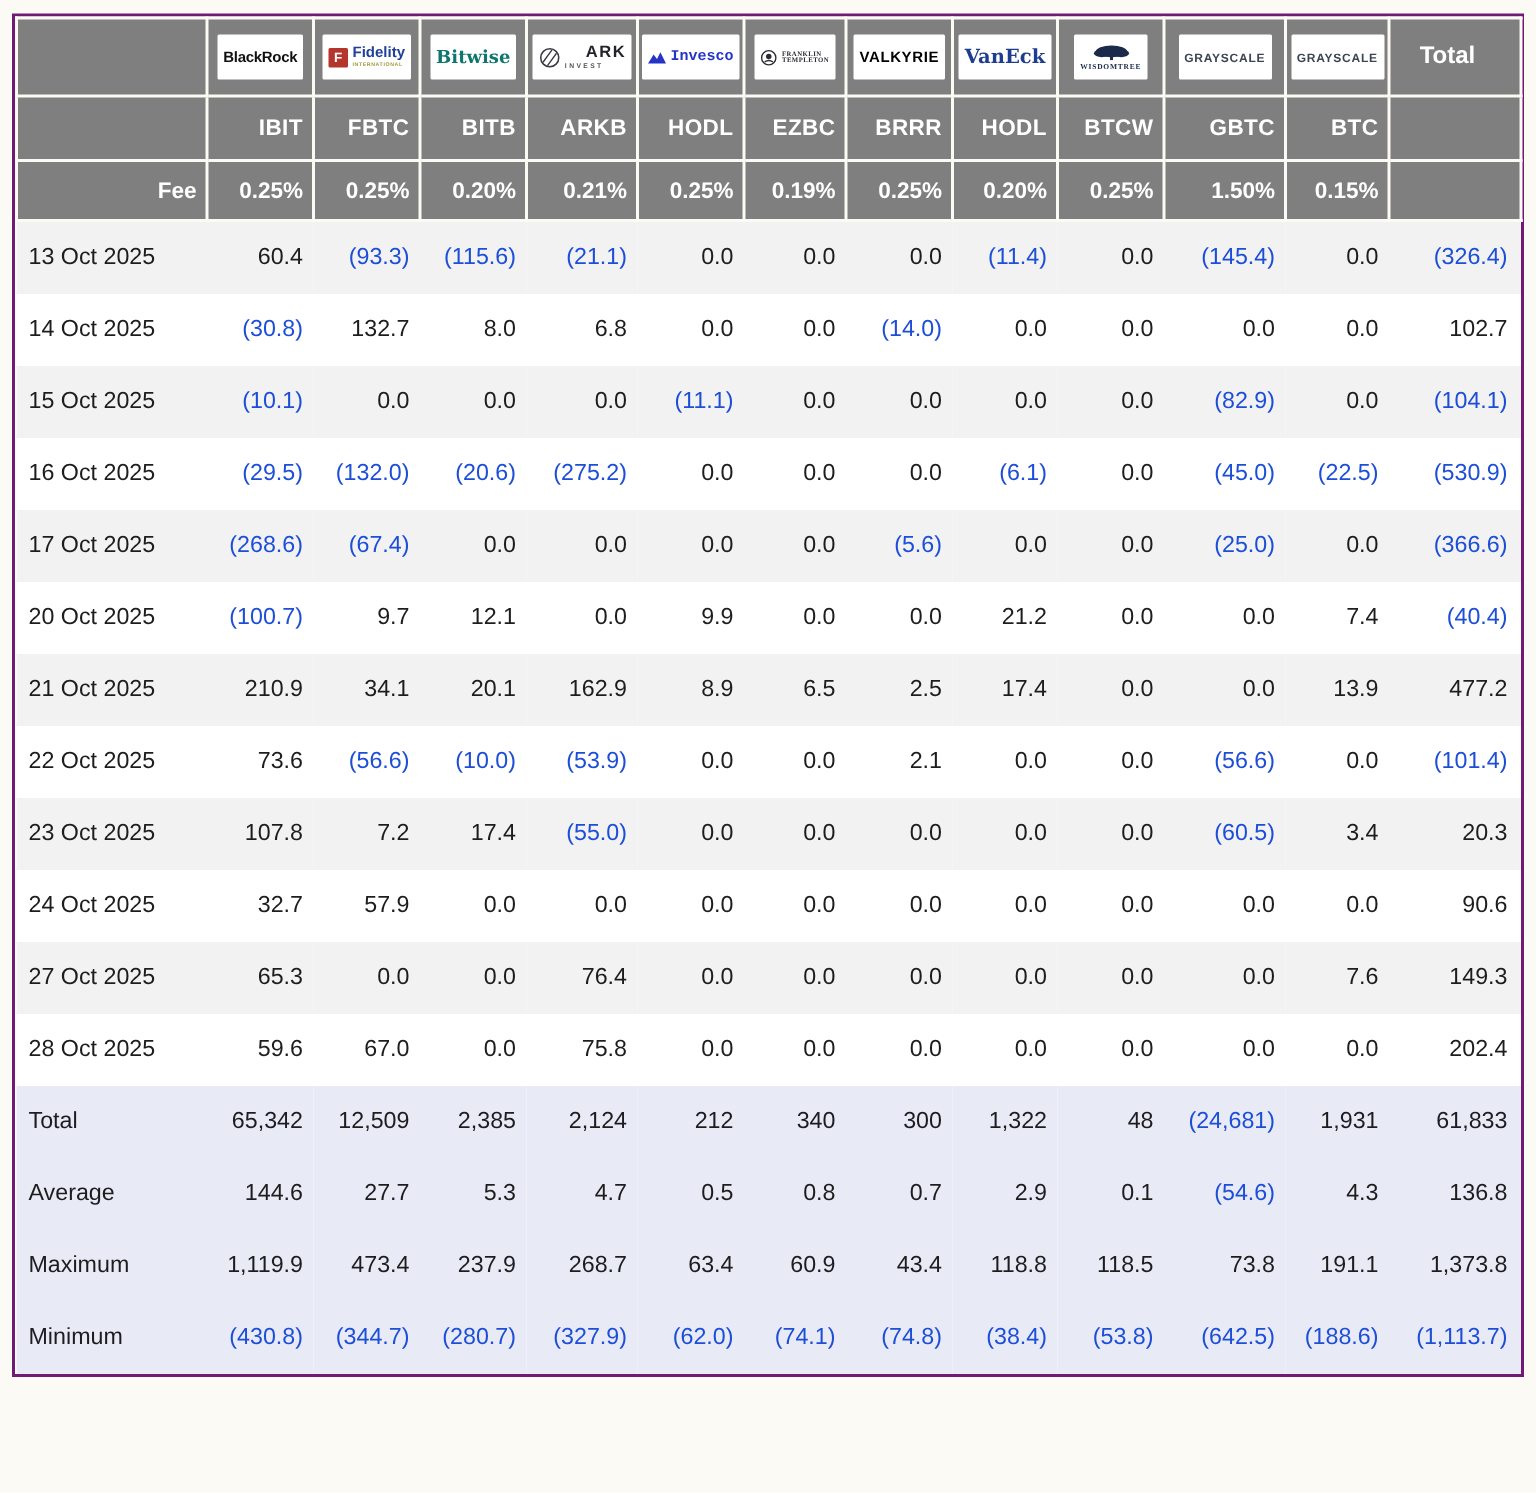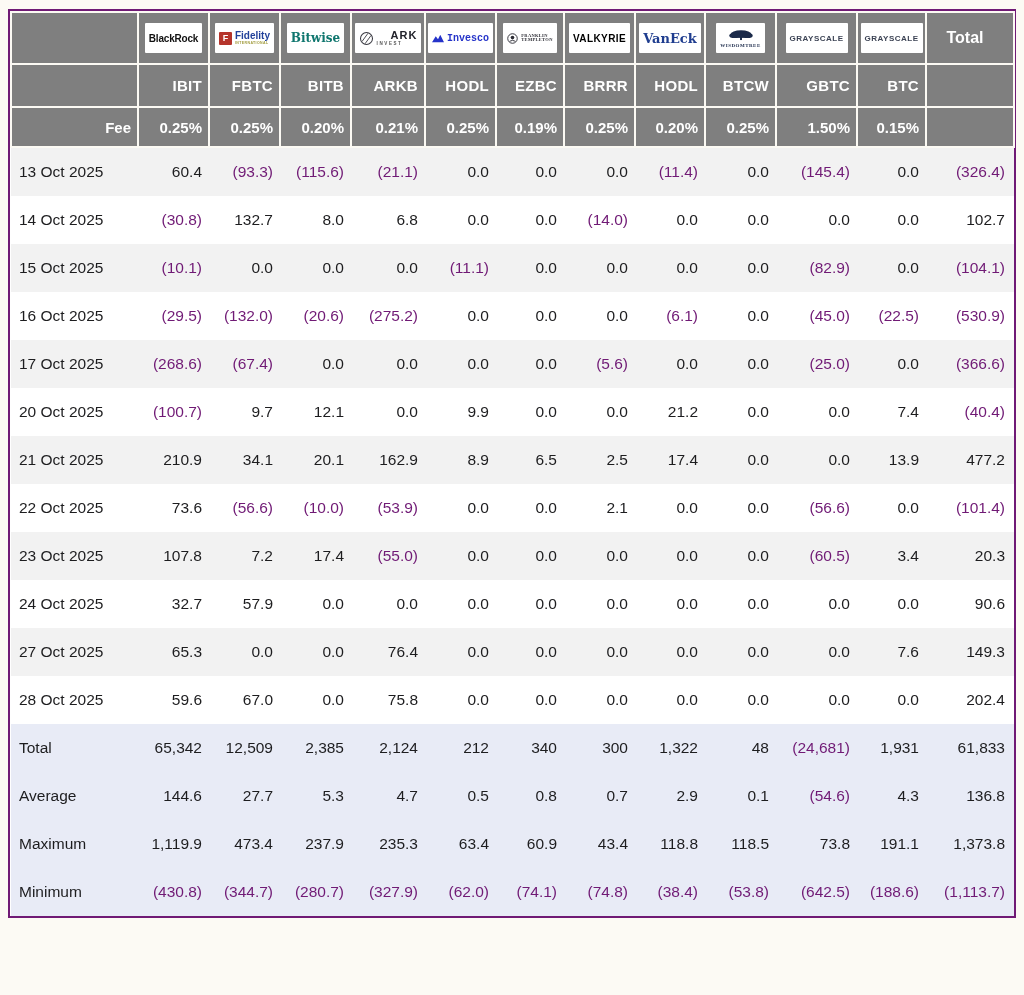--- a/index.html
+++ b/index.html
@@ -35,21 +35,21 @@
   .wt-col{display:flex;flex-direction:column;align-items:center;line-height:1;}
   .wt-text{color:#1b2a4a;font-size:5px;font-weight:bold;letter-spacing:.5px;font-family:"Liberation Serif",serif;margin-top:1px;}
   .gs-text{color:#3d4455;font-size:8px;font-weight:bold;letter-spacing:.5px;}
 
   tbody td{height:48px;font-size:15.5px;color:#1d1d1f;text-align:right;padding:0 7px 0 0;vertical-align:middle;white-space:nowrap;}
   tbody td.lbl{text-align:left;padding:0 0 0 8px;}
   tr.stripe td{background:#f2f2f2;}
   tr.plain td{background:#ffffff;}
   tr.hl td{background:#94ec8a;}
   tr.summary td{background:#e8ebf6;}
-  td.neg{color:#701a75;}
+  td.neg{color:#1d4ed8;}
   td.total-col{padding-right:9px;}
 </style>
 </head>
 <body>
 
 <div class="wrap">
 <table>
   <colgroup>
     <col class="c-label">
         <col class="c-ibit">
@@ -373,21 +373,21 @@
           <td>0.1</td>
           <td class="neg">(54.6)</td>
           <td>4.3</td>
           <td class="total-col">136.8</td>
         </tr>
         <tr class="summary">
           <td class="lbl">Maximum</td>
           <td>1,119.9</td>
           <td>473.4</td>
           <td>237.9</td>
-          <td>235.3</td>
+          <td>268.7</td>
           <td>63.4</td>
           <td>60.9</td>
           <td>43.4</td>
           <td>118.8</td>
           <td>118.5</td>
           <td>73.8</td>
           <td>191.1</td>
           <td class="total-col">1,373.8</td>
         </tr>
         <tr class="summary">

